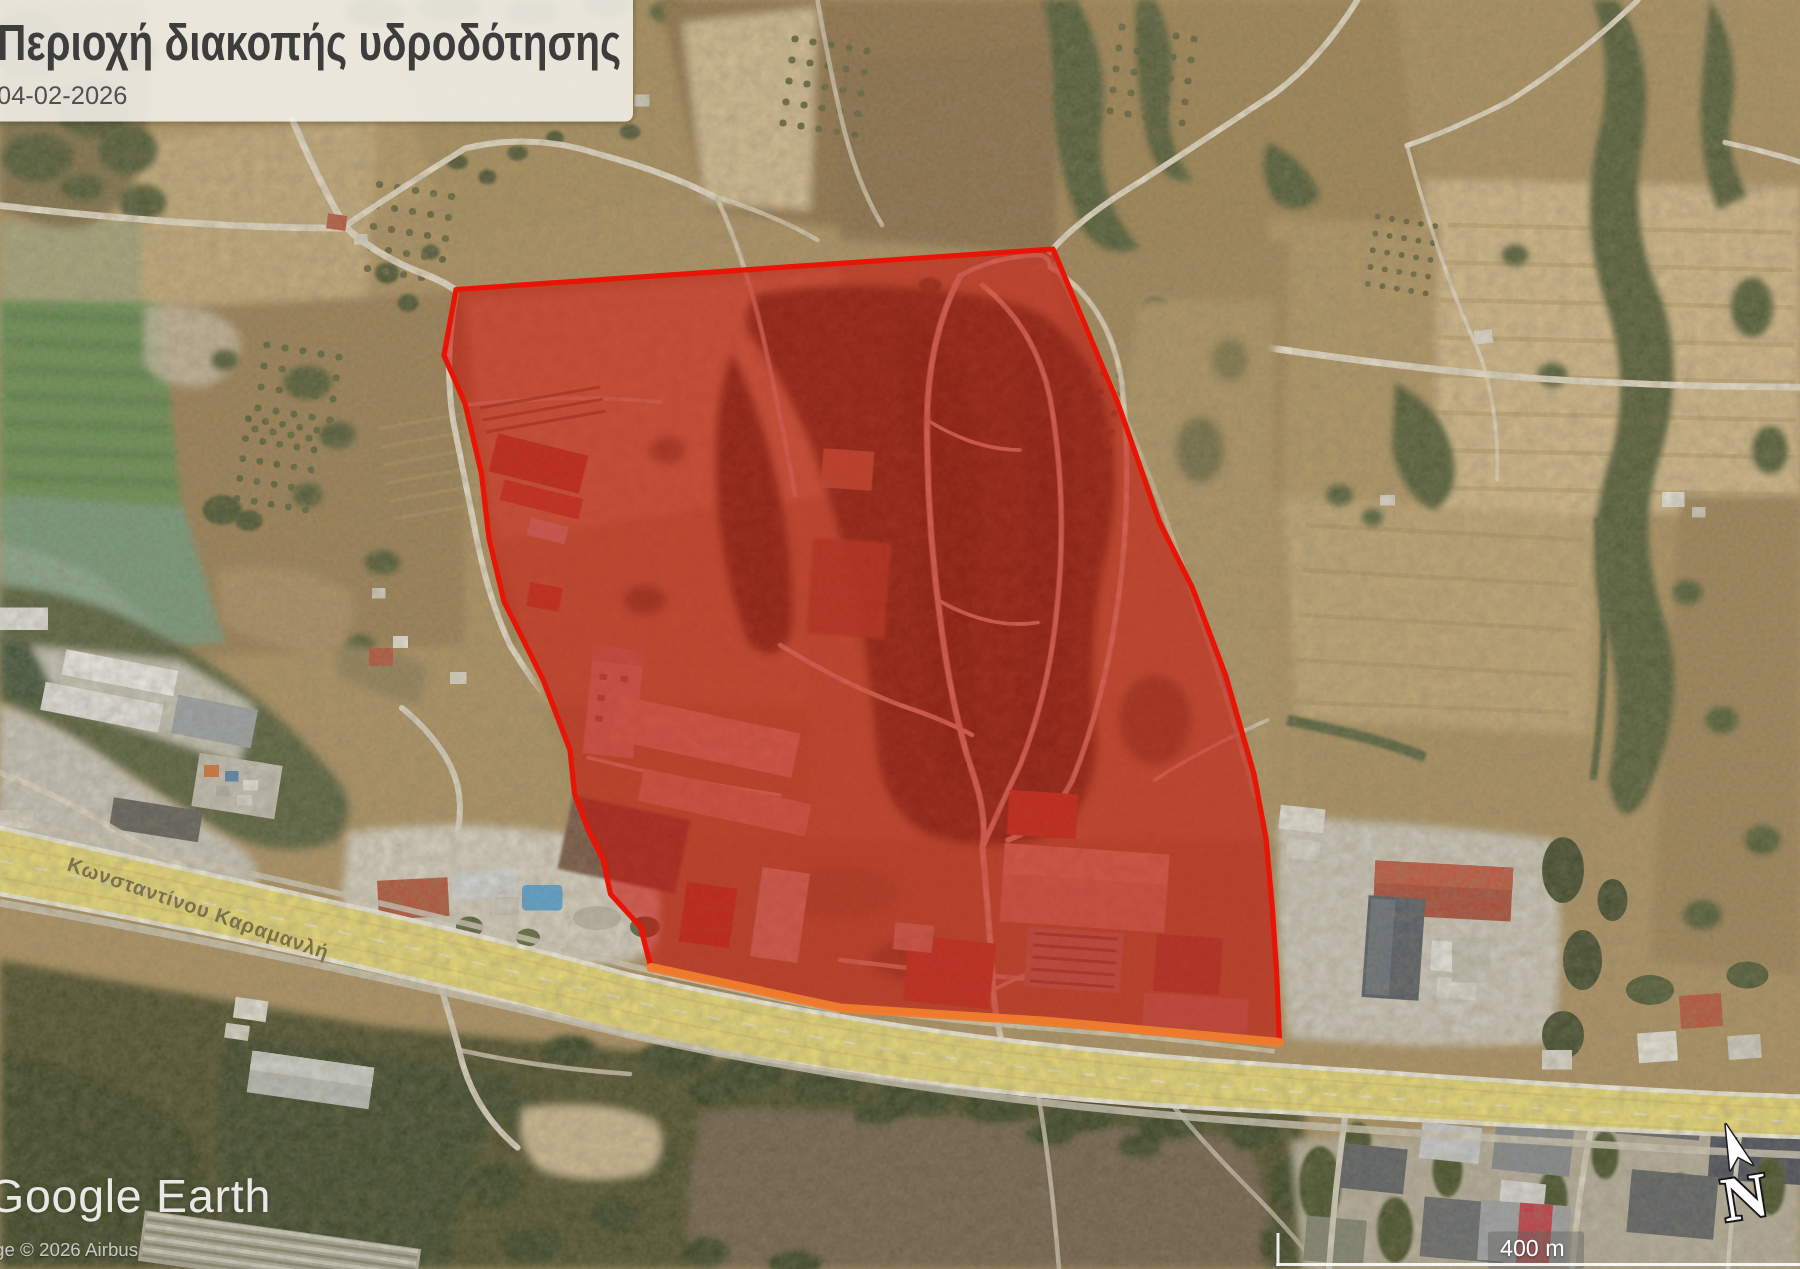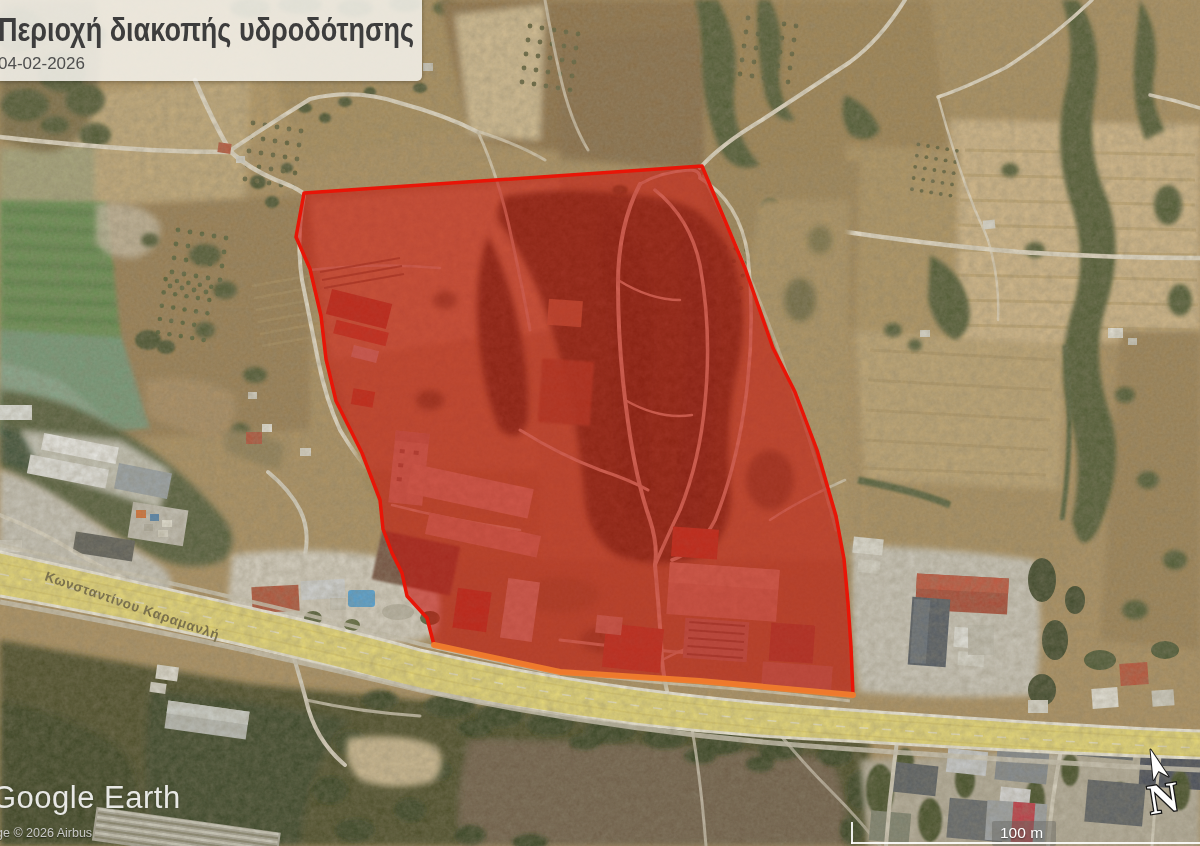--- a/index.html
+++ b/index.html
@@ -523,21 +523,21 @@
 
 <div style="position:absolute;left:6px;top:62px;font-size:17px;line-height:17px;color:#4f4f4f">04-02-2026</div>
 </div>
 
 <div style="position:absolute;left:-8px;top:780px;font-size:31px;color:rgba(255,255,255,0.88);letter-spacing:0.5px;text-shadow:0 0 3px rgba(0,0,0,0.25)">Google Earth</div>
 
 <div style="position:absolute;left:-4px;top:826px;font-size:12.5px;color:rgba(225,225,225,0.85);text-shadow:0 1px 1px rgba(0,0,0,0.5)">ge © 2026 Airbus</div>
 
 <div style="position:absolute;left:992px;top:821px;width:64px;height:25px;background:rgba(100,100,95,0.45);border-radius:2px"></div>
 
-<div style="position:absolute;left:1000px;top:824px;font-size:15.5px;color:#fff;text-shadow:0 1px 2px rgba(0,0,0,0.5)">100 m</div>
+<div style="position:absolute;left:1000px;top:824px;font-size:15.5px;color:#fff;text-shadow:0 1px 2px rgba(0,0,0,0.5)">400 m</div>
 
 <div style="position:absolute;left:851px;top:842px;width:349px;height:2px;background:rgba(255,255,255,0.9)"></div>
 
 <div style="position:absolute;left:851px;top:822px;width:2px;height:22px;background:rgba(255,255,255,0.9)"></div>
 
 <svg style="position:absolute;left:1130px;top:740px" width="70" height="90" viewBox="0 0 70 90">
 <path d="M20.5,9.5 L23.5,40 L28.5,31 L38.5,36.5 Z" fill="#fff" stroke="#1c1c1c" stroke-width="2" stroke-linejoin="round" paint-order="stroke"></path>
 <text x="18" y="72" font-family="Liberation Serif" font-size="42" font-weight="bold" fill="#fff" stroke="#161616" stroke-width="2.6" paint-order="stroke" transform="rotate(-9 34 58)">N</text>
 </svg>
 </div>

